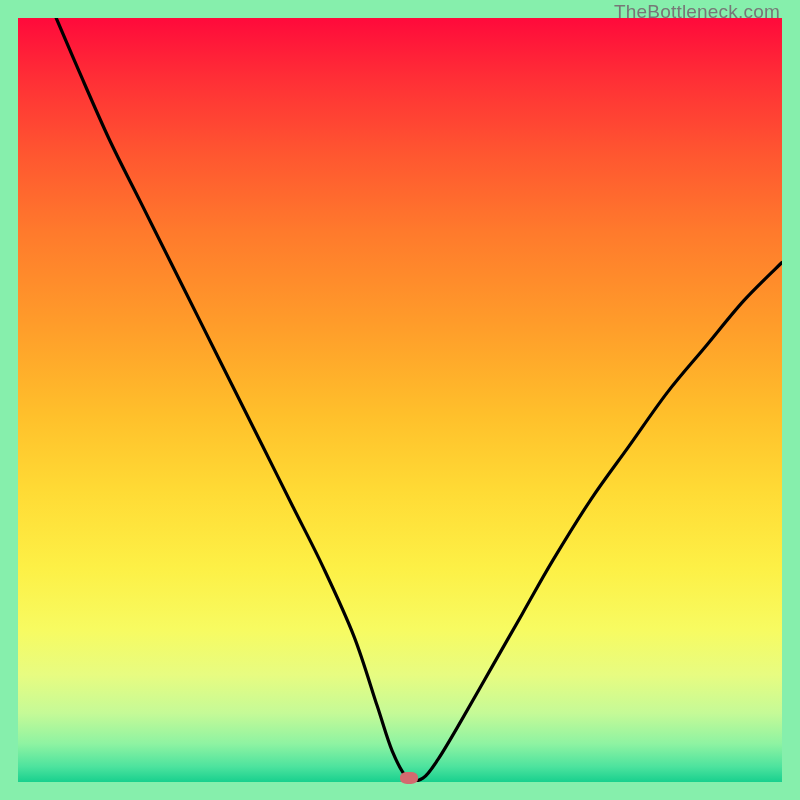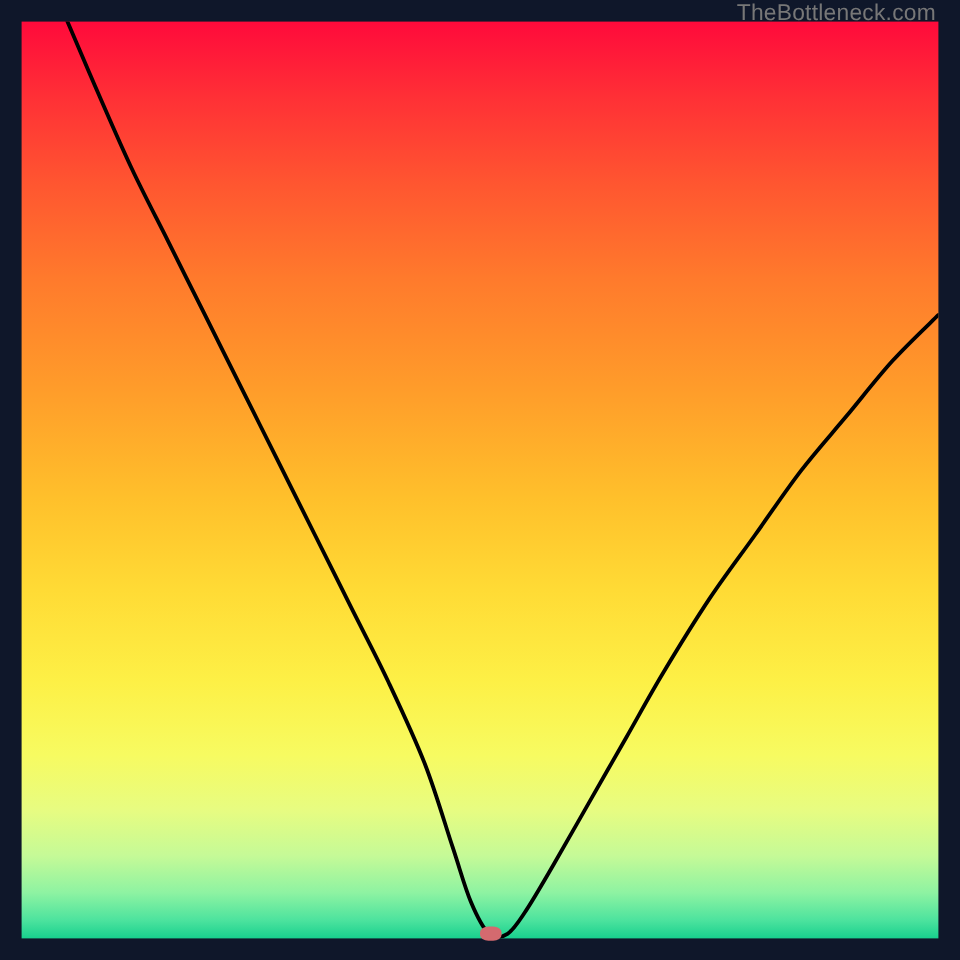--- a/index.html
+++ b/index.html
@@ -8,21 +8,21 @@
     width: 800px;
     height: 800px;
     overflow: hidden;
     background: #000;
     font-family: Arial, Helvetica, sans-serif;
   }
   .frame {
     position: relative;
     width: 800px;
     height: 800px;
-    background: #0f172a;
+    background: #86efac;
   }
   .plot {
     position: absolute;
     left: 18px;
     top: 18px;
     width: 764px;
     height: 764px;
     background: linear-gradient(
       to bottom,
       #ff0a3b 0%,

